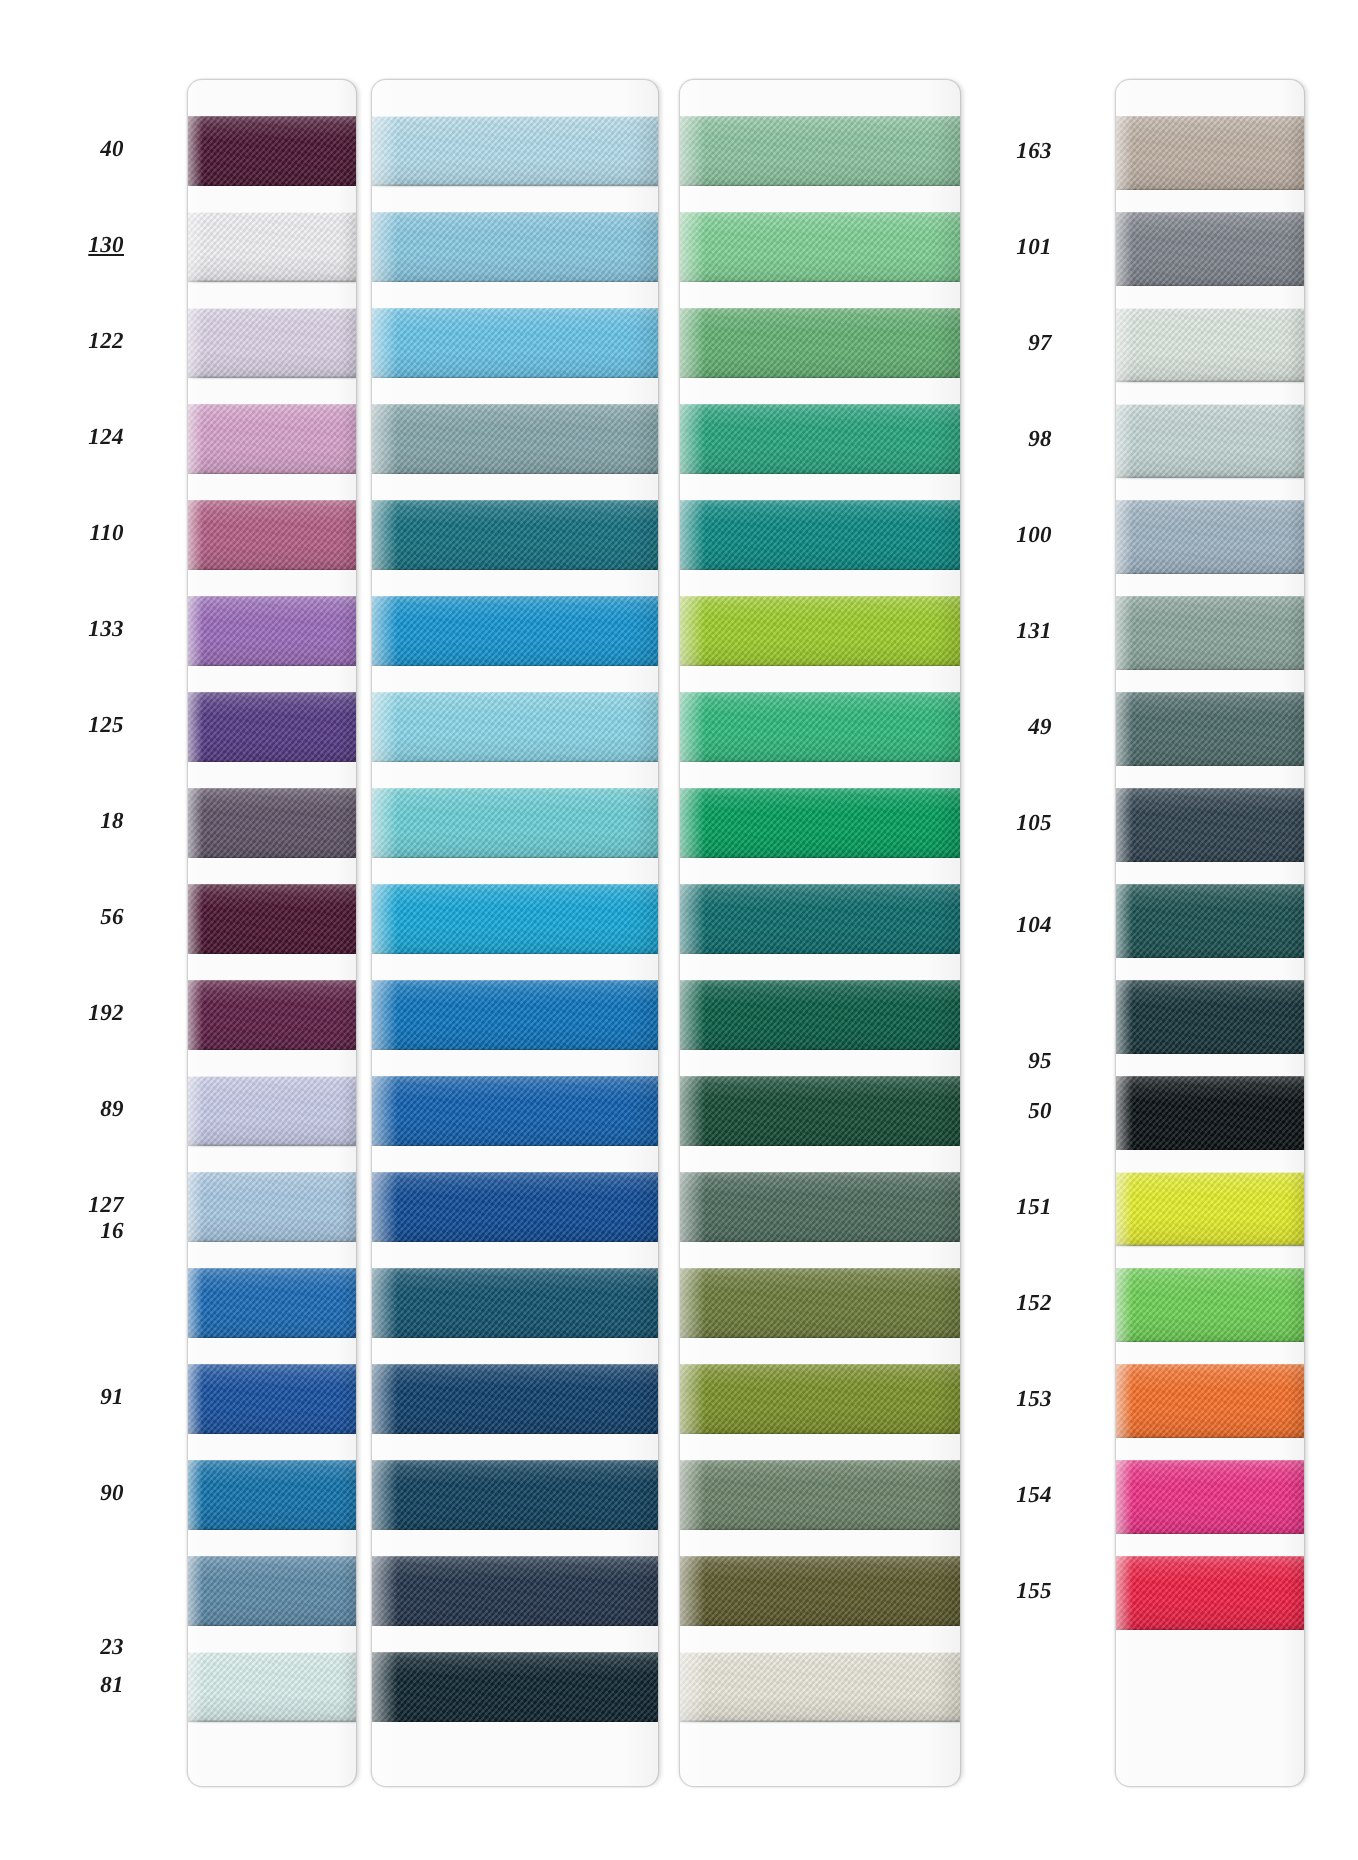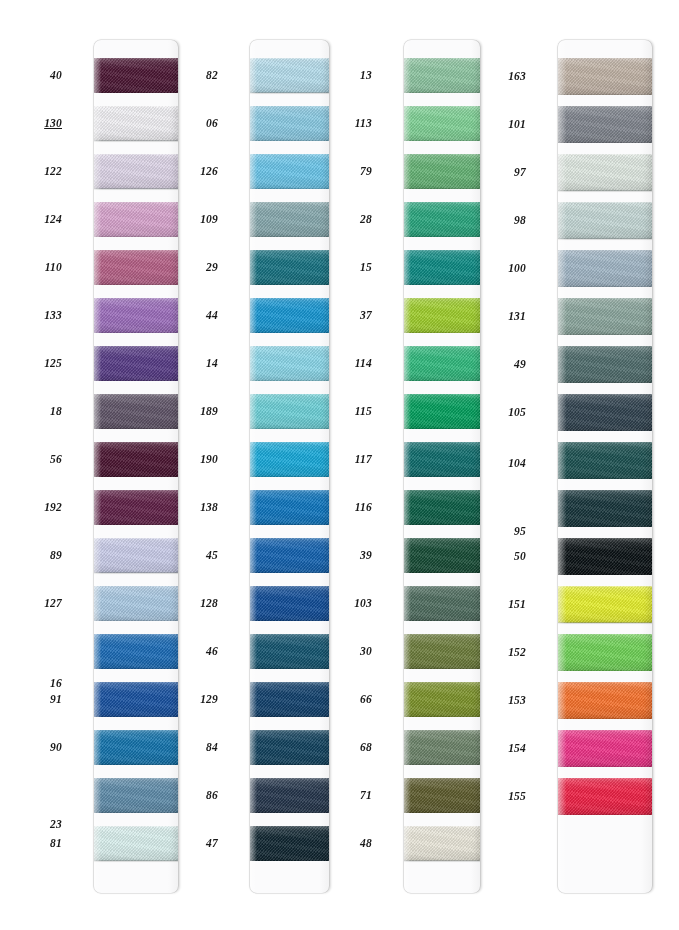--- a/index.html
+++ b/index.html
@@ -124,21 +124,21 @@
         <div class="label" style="top: 125.5px;">122</div>
         <div class="label" style="top: 173.5px;">124</div>
         <div class="label" style="top: 221.5px;">110</div>
         <div class="label" style="top: 269.5px;">133</div>
         <div class="label" style="top: 317.5px;">125</div>
         <div class="label" style="top: 365.5px;">18</div>
         <div class="label" style="top: 413.5px;">56</div>
         <div class="label" style="top: 461.5px; text-align: right;">192</div>
         <div class="label" style="top: 509.5px;">89</div>
         <div class="label" style="top: 557.5px;">127</div>
-        <div class="label" style="top: 638px;">16</div>
+        <div class="label" style="top: 571px;">16</div>
         <div class="label" style="top: 653.5px;">91</div>
         <div class="label" style="top: 701.5px;">90</div>
         <div class="label" style="top: 779px;">23</div>
         <div class="label" style="top: 797.5px;">81</div>
       </div>
       <div class="card">
         <div class="band" title="40" style="top: 18px; height: 35px; background-color: rgb(75, 22, 51);"></div>
         <div class="band pale" title="130" style="top: 66px; height: 35px; background-color: rgb(240, 239, 243);"></div>
         <div class="band pale" title="122" style="top: 114px; height: 35px; background-color: rgb(220, 211, 230);"></div>
         <div class="band" title="124" style="top: 162px; height: 35px; background-color: rgb(214, 162, 203);"></div>
@@ -151,39 +151,20 @@
         <div class="band pale" title="89" style="top: 498px; height: 35px; background-color: rgb(200, 203, 232);"></div>
         <div class="band" title="127" style="top: 546px; height: 35px; background-color: rgb(169, 200, 226);"></div>
         <div class="band" title="16" style="top: 594px; height: 35px; background-color: rgb(26, 106, 181);"></div>
         <div class="band" title="91" style="top: 642px; height: 35px; background-color: rgb(23, 80, 159);"></div>
         <div class="band" title="90" style="top: 690px; height: 35px; background-color: rgb(18, 114, 171);"></div>
         <div class="band" title="23" style="top: 738px; height: 35px; background-color: rgb(93, 138, 168);"></div>
         <div class="band pale" title="81" style="top: 786px; height: 35px; background-color: rgb(216, 238, 236);"></div>
       </div>
     </div>
     <div class="column" style="left: 186px; top: 40px; width: 143px; height: 853px;">
-      <div class="labels" style="flex: 0 0 36px; width: 36px;">
-        <div class="label" style="top: 29.5px;">82</div>
-        <div class="label" style="top: 77.5px;">06</div>
-        <div class="label" style="top: 125.5px;">126</div>
-        <div class="label" style="top: 173.5px;">109</div>
-        <div class="label" style="top: 221.5px;">29</div>
-        <div class="label" style="top: 269.5px;">44</div>
-        <div class="label" style="top: 317.5px;">14</div>
-        <div class="label" style="top: 365.5px;">189</div>
-        <div class="label" style="top: 413.5px;">190</div>
-        <div class="label" style="top: 461.5px;">138</div>
-        <div class="label" style="top: 509.5px;">45</div>
-        <div class="label" style="top: 557.5px;">128</div>
-        <div class="label" style="top: 605.5px;">46</div>
-        <div class="label" style="top: 653.5px;">129</div>
-        <div class="label" style="top: 701.5px;">84</div>
-        <div class="label" style="top: 749.5px;">86</div>
-        <div class="label" style="top: 797.5px;">47</div>
-      </div>
       <div class="card">
         <div class="band pale" title="82" style="top: 18px; height: 35px; background-color: rgb(180, 220, 235);"></div>
         <div class="band" title="06" style="top: 66px; height: 35px; background-color: rgb(137, 201, 226);"></div>
         <div class="band" title="126" style="top: 114px; height: 35px; background-color: rgb(105, 196, 232);"></div>
         <div class="band" title="109" style="top: 162px; height: 35px; background-color: rgb(133, 167, 172);"></div>
         <div class="band" title="29" style="top: 210px; height: 35px; background-color: rgb(21, 112, 127);"></div>
         <div class="band" title="44" style="top: 258px; height: 35px; background-color: rgb(21, 149, 209);"></div>
         <div class="band" title="14" style="top: 306px; height: 35px; background-color: rgb(138, 214, 232);"></div>
         <div class="band" title="189" style="top: 354px; height: 35px; background-color: rgb(108, 207, 214);"></div>
         <div class="band" title="190" style="top: 402px; height: 35px; background-color: rgb(22, 168, 216);"></div>
@@ -191,39 +172,20 @@
         <div class="band" title="45" style="top: 498px; height: 35px; background-color: rgb(17, 96, 174);"></div>
         <div class="band" title="128" style="top: 546px; height: 35px; background-color: rgb(15, 75, 150);"></div>
         <div class="band" title="46" style="top: 594px; height: 35px; background-color: rgb(18, 83, 110);"></div>
         <div class="band" title="129" style="top: 642px; height: 35px; background-color: rgb(16, 63, 107);"></div>
         <div class="band" title="84" style="top: 690px; height: 35px; background-color: rgb(16, 64, 92);"></div>
         <div class="band" title="86" style="top: 738px; height: 35px; background-color: rgb(35, 52, 74);"></div>
         <div class="band" title="47" style="top: 786px; height: 35px; background-color: rgb(15, 37, 48);"></div>
       </div>
     </div>
     <div class="column" style="left: 340px; top: 40px; width: 140px; height: 853px;">
-      <div class="labels" style="flex: 0 0 36px; width: 36px;">
-        <div class="label" style="top: 29.5px;">13</div>
-        <div class="label" style="top: 77.5px;">113</div>
-        <div class="label" style="top: 125.5px;">79</div>
-        <div class="label" style="top: 173.5px;">28</div>
-        <div class="label" style="top: 221.5px;">15</div>
-        <div class="label" style="top: 269.5px;">37</div>
-        <div class="label" style="top: 317.5px;">114</div>
-        <div class="label" style="top: 365.5px;">115</div>
-        <div class="label" style="top: 413.5px;">117</div>
-        <div class="label" style="top: 461.5px;">116</div>
-        <div class="label" style="top: 509.5px;">39</div>
-        <div class="label" style="top: 557.5px;">103</div>
-        <div class="label" style="top: 605.5px;">30</div>
-        <div class="label" style="top: 653.5px;">66</div>
-        <div class="label" style="top: 701.5px;">68</div>
-        <div class="label" style="top: 749.5px;">71</div>
-        <div class="label" style="top: 797.5px;">48</div>
-      </div>
       <div class="card">
         <div class="band" title="13" style="top: 18px; height: 35px; background-color: rgb(140, 196, 160);"></div>
         <div class="band" title="113" style="top: 66px; height: 35px; background-color: rgb(126, 208, 148);"></div>
         <div class="band" title="79" style="top: 114px; height: 35px; background-color: rgb(99, 177, 115);"></div>
         <div class="band" title="28" style="top: 162px; height: 35px; background-color: rgb(39, 164, 124);"></div>
         <div class="band" title="15" style="top: 210px; height: 35px; background-color: rgb(11, 137, 130);"></div>
         <div class="band" title="37" style="top: 258px; height: 35px; background-color: rgb(158, 205, 43);"></div>
         <div class="band" title="114" style="top: 306px; height: 35px; background-color: rgb(47, 184, 124);"></div>
         <div class="band" title="115" style="top: 354px; height: 35px; background-color: rgb(2, 158, 92);"></div>
         <div class="band" title="117" style="top: 402px; height: 35px; background-color: rgb(13, 107, 107);"></div>

